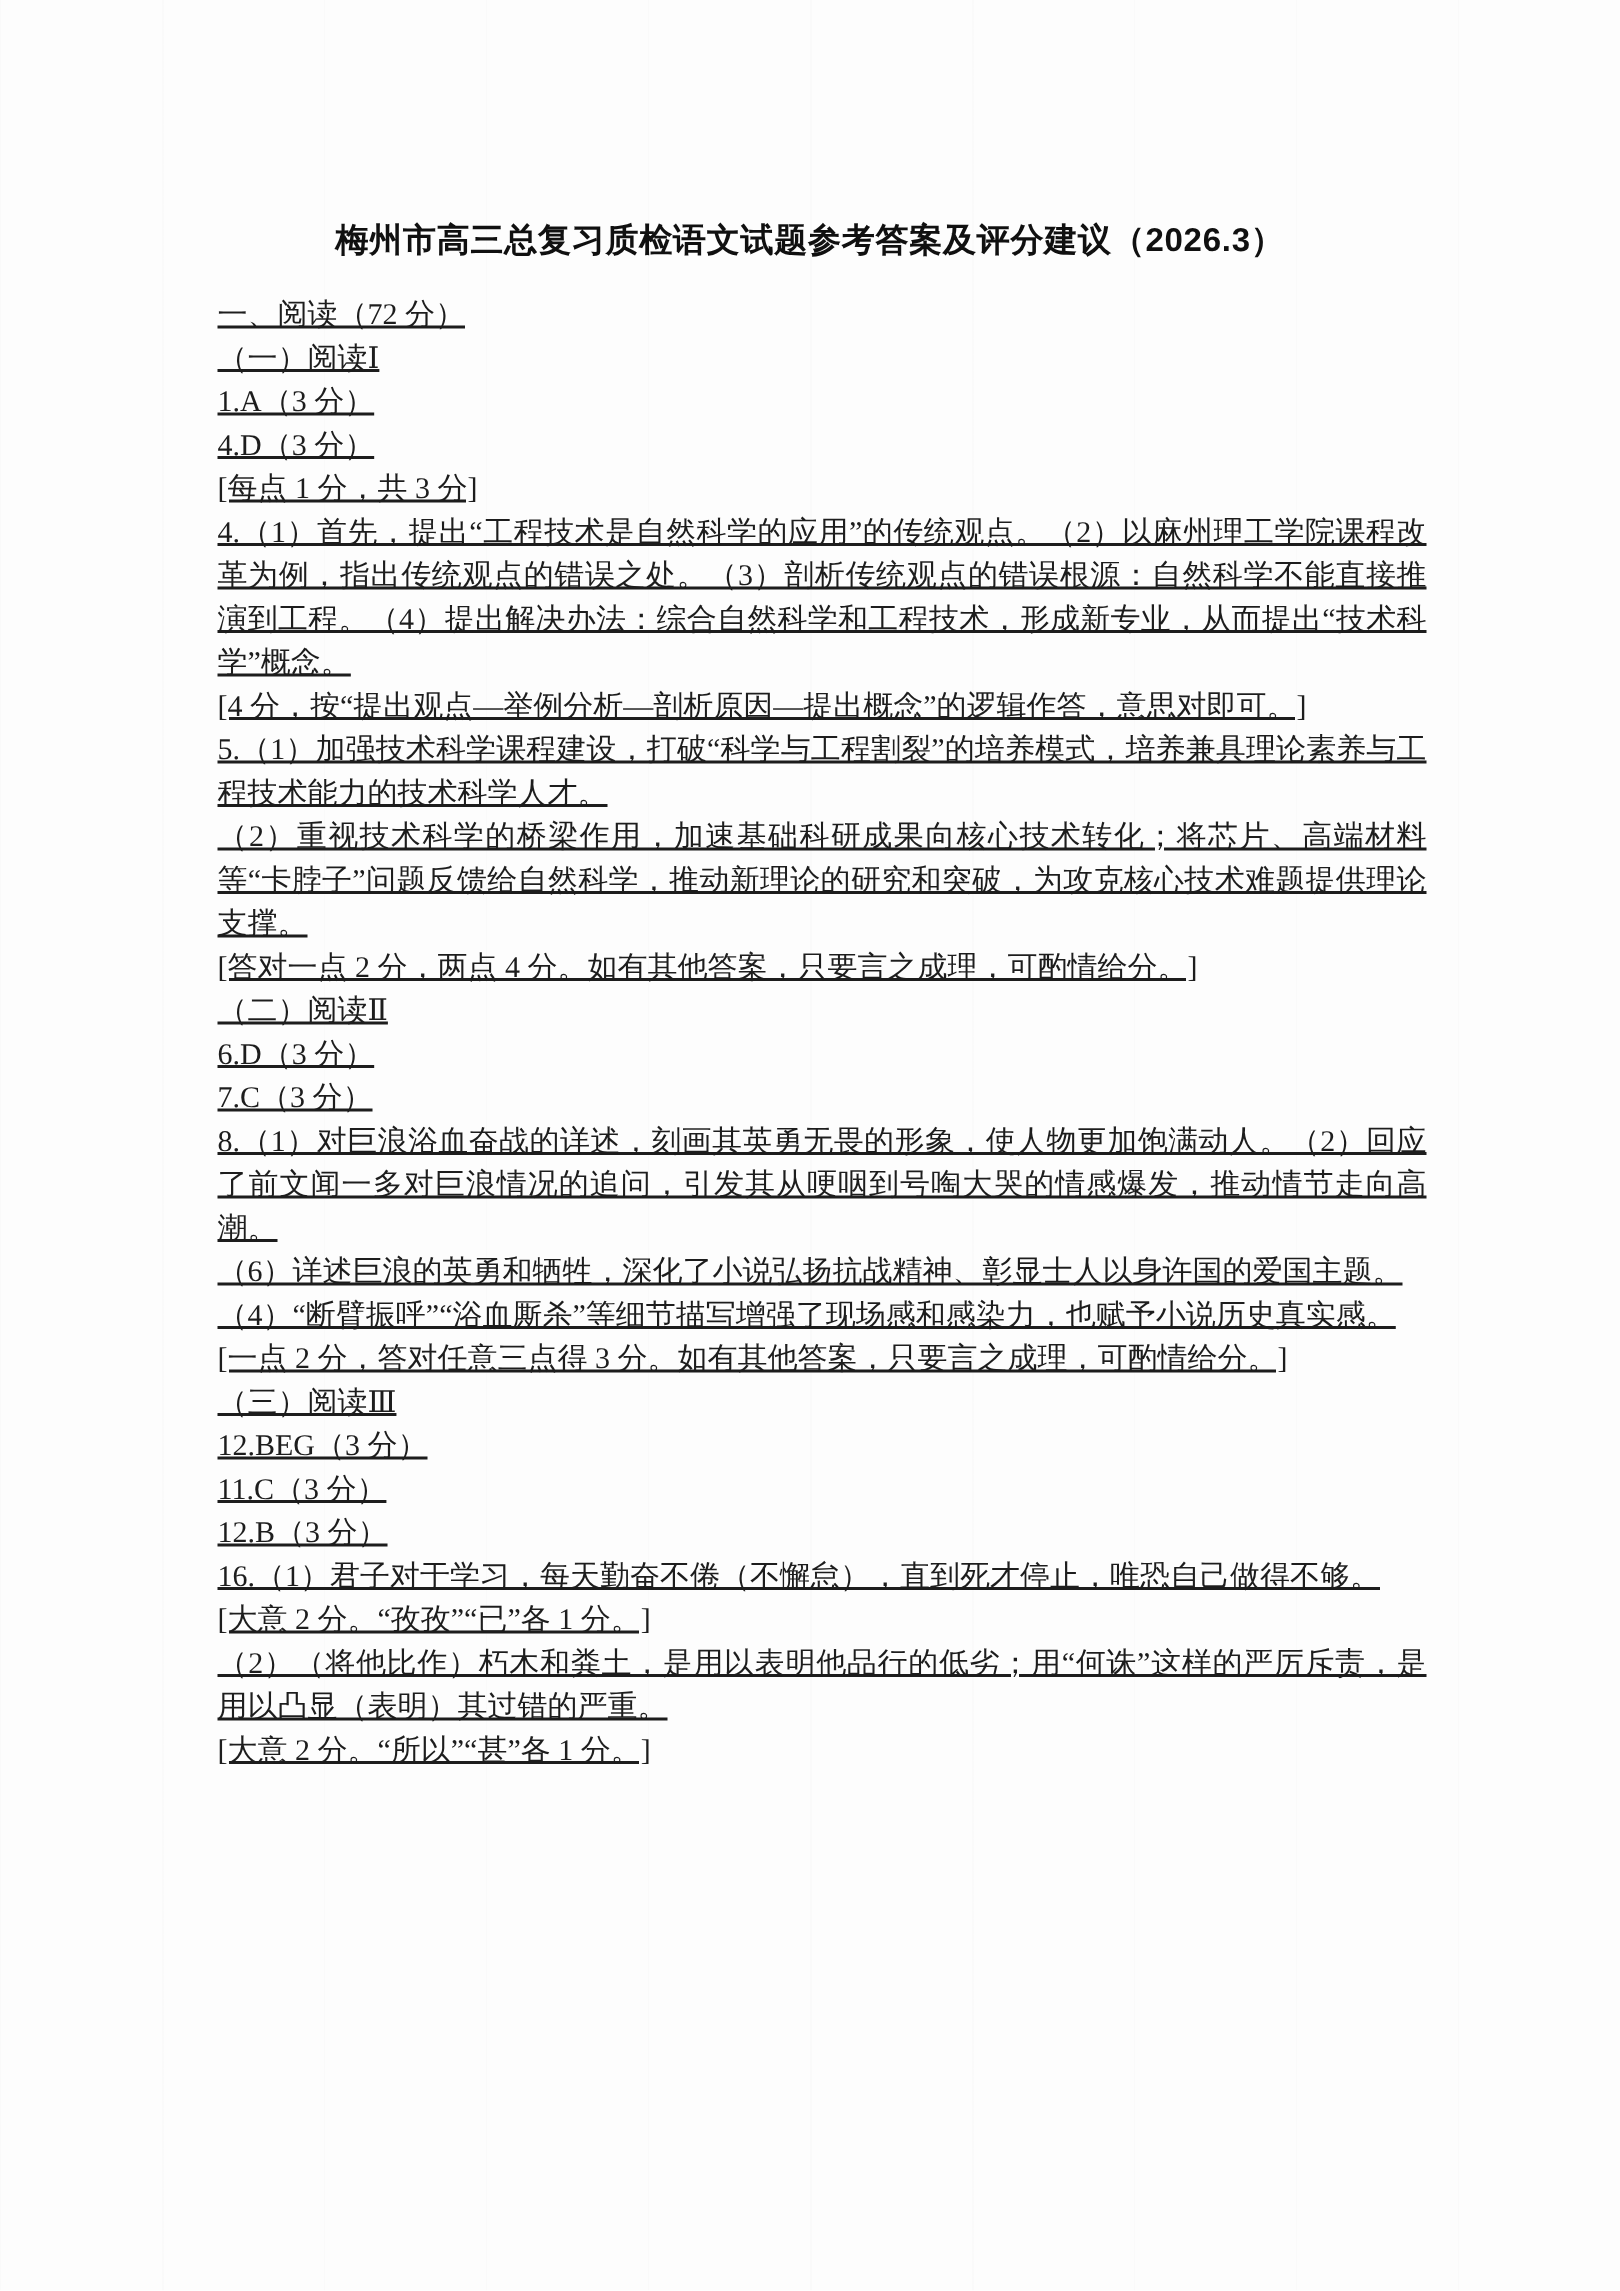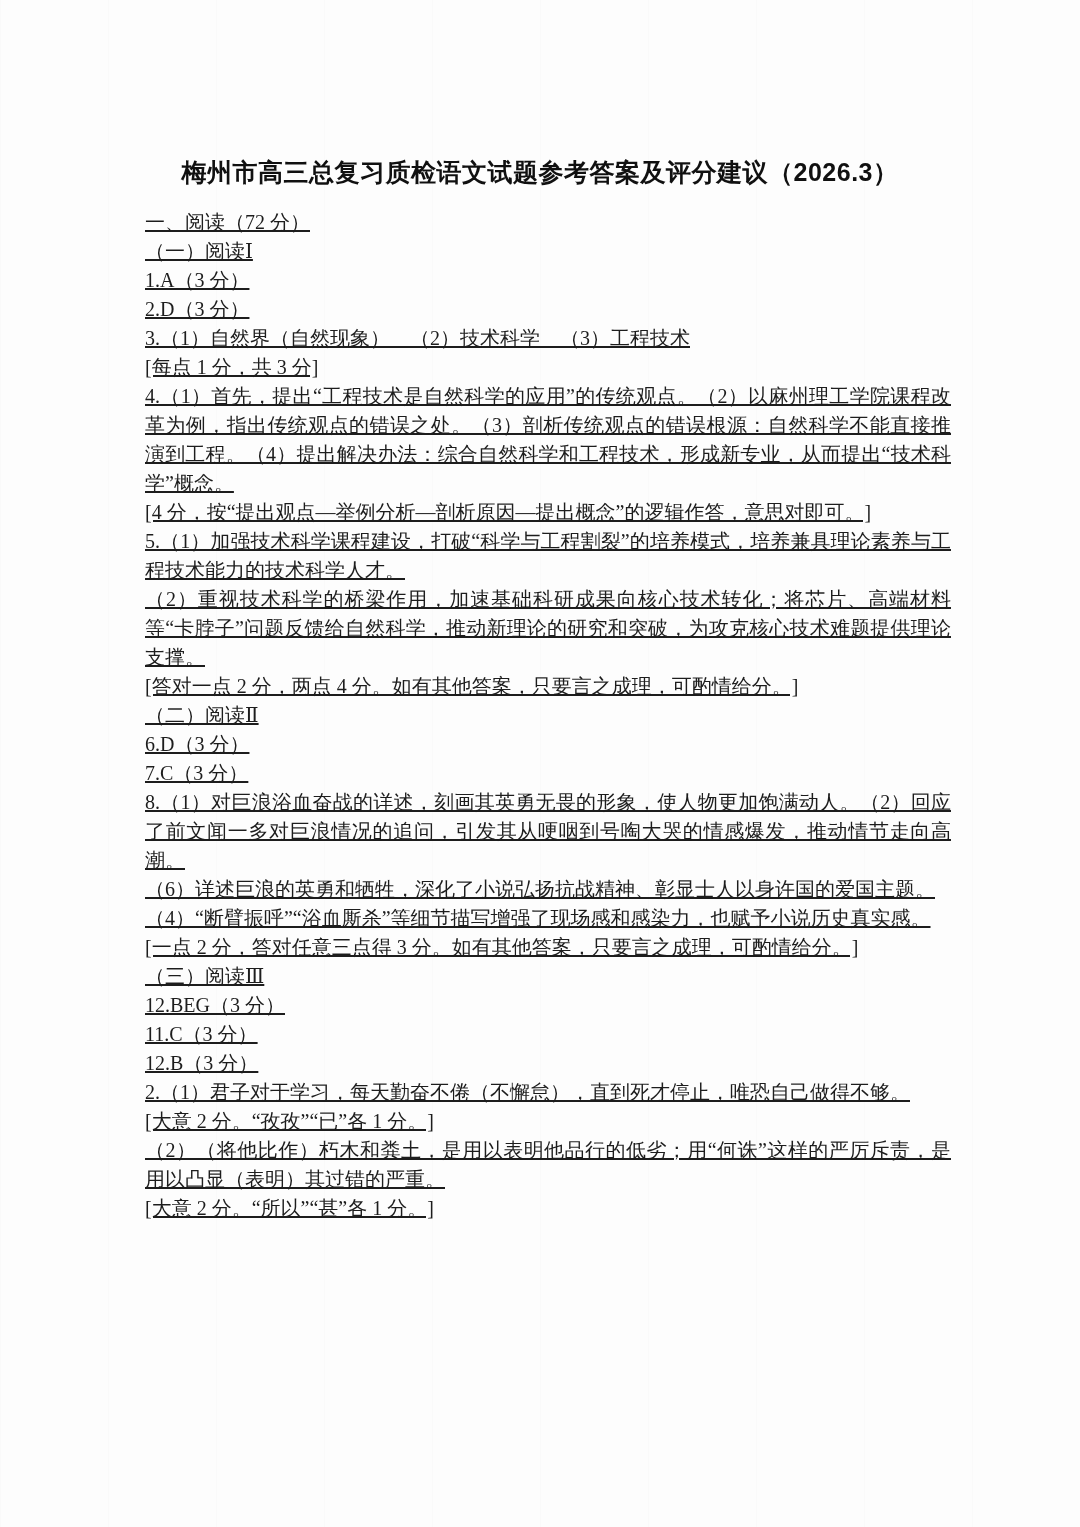--- a/index.html
+++ b/index.html
@@ -17,25 +17,25 @@
         rgba(0,0,0,0.012) 0px, rgba(0,0,0,0.012) 1px,
         transparent 1px, transparent 108px),
       #fdfdfd;
     overflow: hidden;
     box-sizing: border-box;
     padding-top: 140px;
     font-family: "Liberation Serif", "DejaVu Serif", serif;
     color: #1d1d1d;
   }
   .title {
-    margin: 12px 0 16px 0;
+    margin: 0 0 16px 0;
     text-align: center;
     font-family: "Liberation Sans", "DejaVu Sans", sans-serif;
     font-weight: 700;
-    font-size: 25px;
+    font-size: 22px;
     line-height: 40px;
     letter-spacing: 0.5px;
     color: #101010;
   }
   .body-text {
     width: 806px;
     margin-left: 145px;
     text-decoration: underline;
   }
   .line {
@@ -49,37 +49,36 @@
 </style>
 </head>
 <body>
 
 <div class="page">
   <h1 class="title">梅州市高三总复习质检语文试题参考答案及评分建议（2026.3）</h1>
   <div class="body-text">
       <p class="line body">一、阅读（72 分）</p>
       <p class="line body">（一）阅读Ⅰ</p>
       <p class="line body">1.A（3 分）</p>
-      <p class="line body">2.D（3 分）</p>
-      <p class="line body">3.（1）自然界（自然现象）　（2）技术科学　（3）工程技术</p>
+      <p class="line body">4.D（3 分）</p>
       <p class="line body">[每点 1 分，共 3 分]</p>
       <p class="line body">4.（1）首先，提出“工程技术是自然科学的应用”的传统观点。（2）以麻州理工学院课程改革为例，指出传统观点的错误之处。（3）剖析传统观点的错误根源：自然科学不能直接推演到工程。（4）提出解决办法：综合自然科学和工程技术，形成新专业，从而提出“技术科学”概念。</p>
       <p class="line body">[4 分，按“提出观点—举例分析—剖析原因—提出概念”的逻辑作答，意思对即可。]</p>
       <p class="line body">5.（1）加强技术科学课程建设，打破“科学与工程割裂”的培养模式，培养兼具理论素养与工程技术能力的技术科学人才。</p>
       <p class="line body">（2）重视技术科学的桥梁作用，加速基础科研成果向核心技术转化；将芯片、高端材料等“卡脖子”问题反馈给自然科学，推动新理论的研究和突破，为攻克核心技术难题提供理论支撑。</p>
       <p class="line body">[答对一点 2 分，两点 4 分。如有其他答案，只要言之成理，可酌情给分。]</p>
       <p class="line body">（二）阅读Ⅱ</p>
       <p class="line body">6.D（3 分）</p>
       <p class="line body">7.C（3 分）</p>
       <p class="line body">8.（1）对巨浪浴血奋战的详述，刻画其英勇无畏的形象，使人物更加饱满动人。（2）回应了前文闻一多对巨浪情况的追问，引发其从哽咽到号啕大哭的情感爆发，推动情节走向高潮。</p>
       <p class="line body">（6）详述巨浪的英勇和牺牲，深化了小说弘扬抗战精神、彰显士人以身许国的爱国主题。</p>
       <p class="line body">（4）“断臂振呼”“浴血厮杀”等细节描写增强了现场感和感染力，也赋予小说历史真实感。</p>
       <p class="line body">[一点 2 分，答对任意三点得 3 分。如有其他答案，只要言之成理，可酌情给分。]</p>
       <p class="line body">（三）阅读Ⅲ</p>
       <p class="line body">12.BEG（3 分）</p>
       <p class="line body">11.C（3 分）</p>
       <p class="line body">12.B（3 分）</p>
-      <p class="line body">2.（1）君子对于学习，每天勤奋不倦（不懈怠），直到死才停止，唯恐自己做得不够。</p>
+      <p class="line body">16.（1）君子对于学习，每天勤奋不倦（不懈怠），直到死才停止，唯恐自己做得不够。</p>
       <p class="line body">[大意 2 分。“孜孜”“已”各 1 分。]</p>
       <p class="line body">（2）（将他比作）朽木和粪土，是用以表明他品行的低劣；用“何诛”这样的严厉斥责，是用以凸显（表明）其过错的严重。</p>
       <p class="line body">[大意 2 分。“所以”“甚”各 1 分。]</p>
     </div>
 </div>
 
 </body></html>

